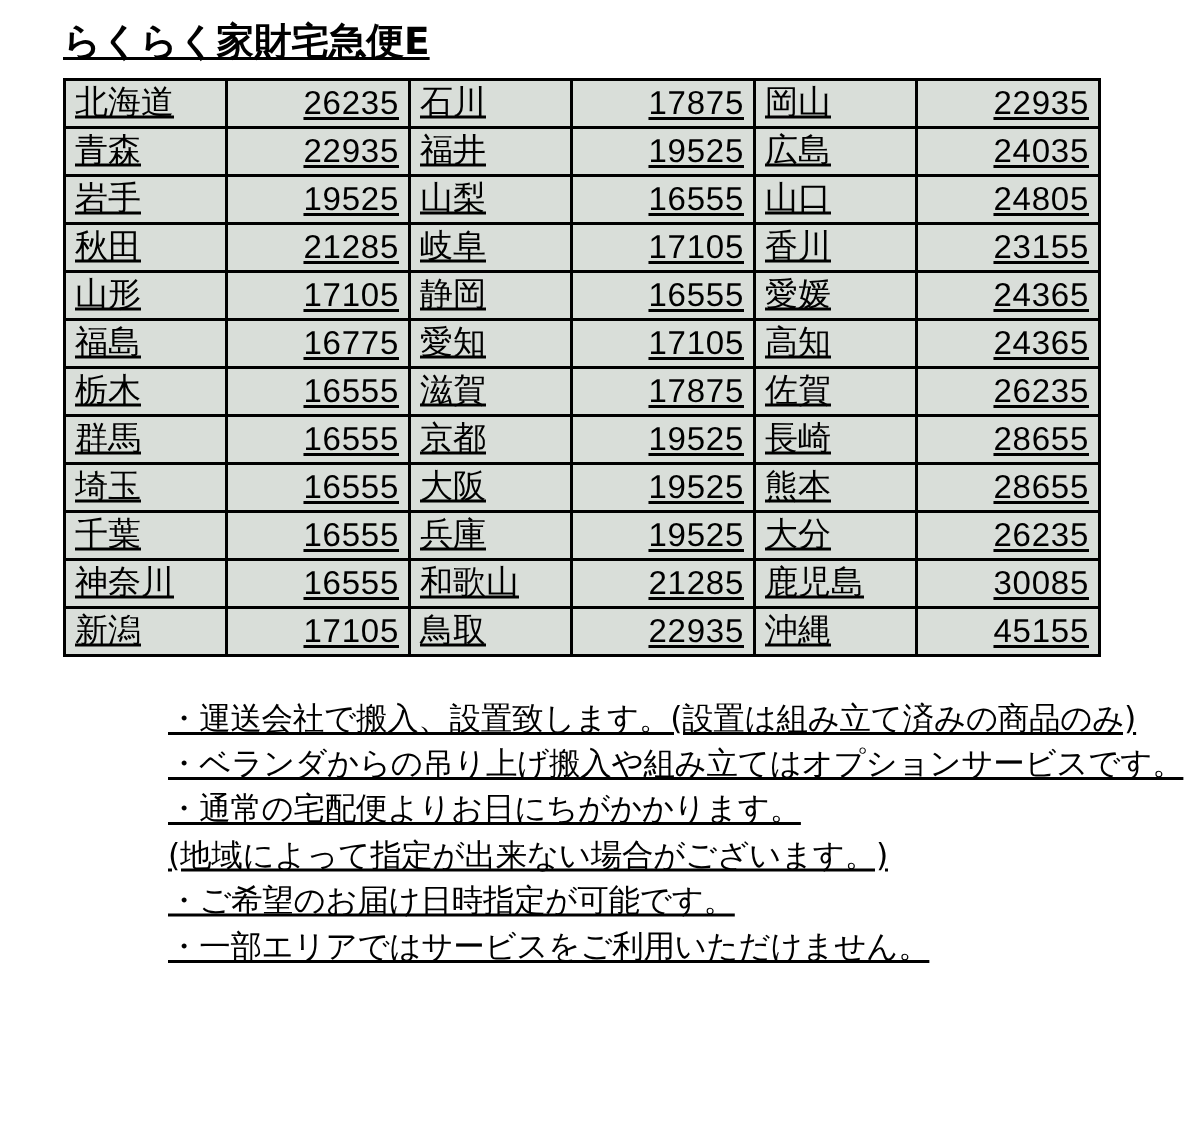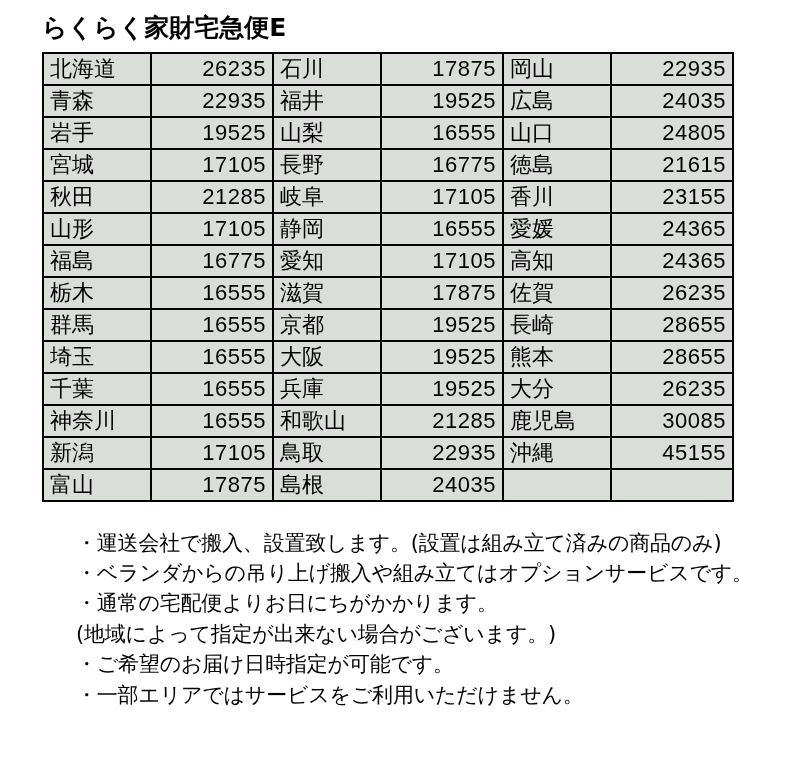--- a/index.html
+++ b/index.html
@@ -13,20 +13,21 @@
     font-family: "DejaVu Sans", "Liberation Sans", sans-serif;
     color: #000000;
     overflow: hidden;
   }
   .page {
     position: relative;
     width: 688px;
     height: 757px;
     box-sizing: border-box;
     padding: 14px 30px 0 40px;
+    text-decoration: underline;
   }
   .title {
     font-size: 25px;
     font-weight: bold;
     letter-spacing: 0px;
     margin: 0 0 10px 2px;
     line-height: 1.1;
   }
   table.rates {
     border-collapse: collapse;
@@ -64,20 +65,21 @@
   col.c-price { width: 122px; }
   .notes {
     margin-top: 26px;
     margin-left: 36px;
     font-size: 21px;
     line-height: 1.45;
   }
   .notes div {
     white-space: nowrap;
     letter-spacing: -0.2px;
+    margin-left: 36px;
   }
 </style>
 </head>
 <body>
 
 <div class="page">
 
   <h1 class="title">らくらく家財宅急便E</h1>
 
   <table class="rates">
@@ -108,28 +110,20 @@
         </tr>
         <tr>
           <td class="name">岩手</td>
           <td class="price">19525</td>
           <td class="name">山梨</td>
           <td class="price">16555</td>
           <td class="name">山口</td>
           <td class="price">24805</td>
         </tr>
         <tr>
-          <td class="name">宮城</td>
-          <td class="price">17105</td>
-          <td class="name">長野</td>
-          <td class="price">16775</td>
-          <td class="name">徳島</td>
-          <td class="price">21615</td>
-        </tr>
-        <tr>
           <td class="name">秋田</td>
           <td class="price">21285</td>
           <td class="name">岐阜</td>
           <td class="price">17105</td>
           <td class="name">香川</td>
           <td class="price">23155</td>
         </tr>
         <tr>
           <td class="name">山形</td>
           <td class="price">17105</td>
@@ -186,28 +180,20 @@
           <td class="name">鹿児島</td>
           <td class="price">30085</td>
         </tr>
         <tr>
           <td class="name">新潟</td>
           <td class="price">17105</td>
           <td class="name">鳥取</td>
           <td class="price">22935</td>
           <td class="name">沖縄</td>
           <td class="price">45155</td>
-        </tr>
-        <tr>
-          <td class="name">富山</td>
-          <td class="price">17875</td>
-          <td class="name">島根</td>
-          <td class="price">24035</td>
-          <td class="empty"></td>
-          <td class="empty"></td>
         </tr>
       </tbody>
   </table>
 
   <div class="notes">
       <div>・運送会社で搬入、設置致します。(設置は組み立て済みの商品のみ)</div>
       <div>・ベランダからの吊り上げ搬入や組み立てはオプションサービスです。</div>
       <div>・通常の宅配便よりお日にちがかかります。</div>
       <div>(地域によって指定が出来ない場合がございます。)</div>
       <div>・ご希望のお届け日時指定が可能です。</div>

